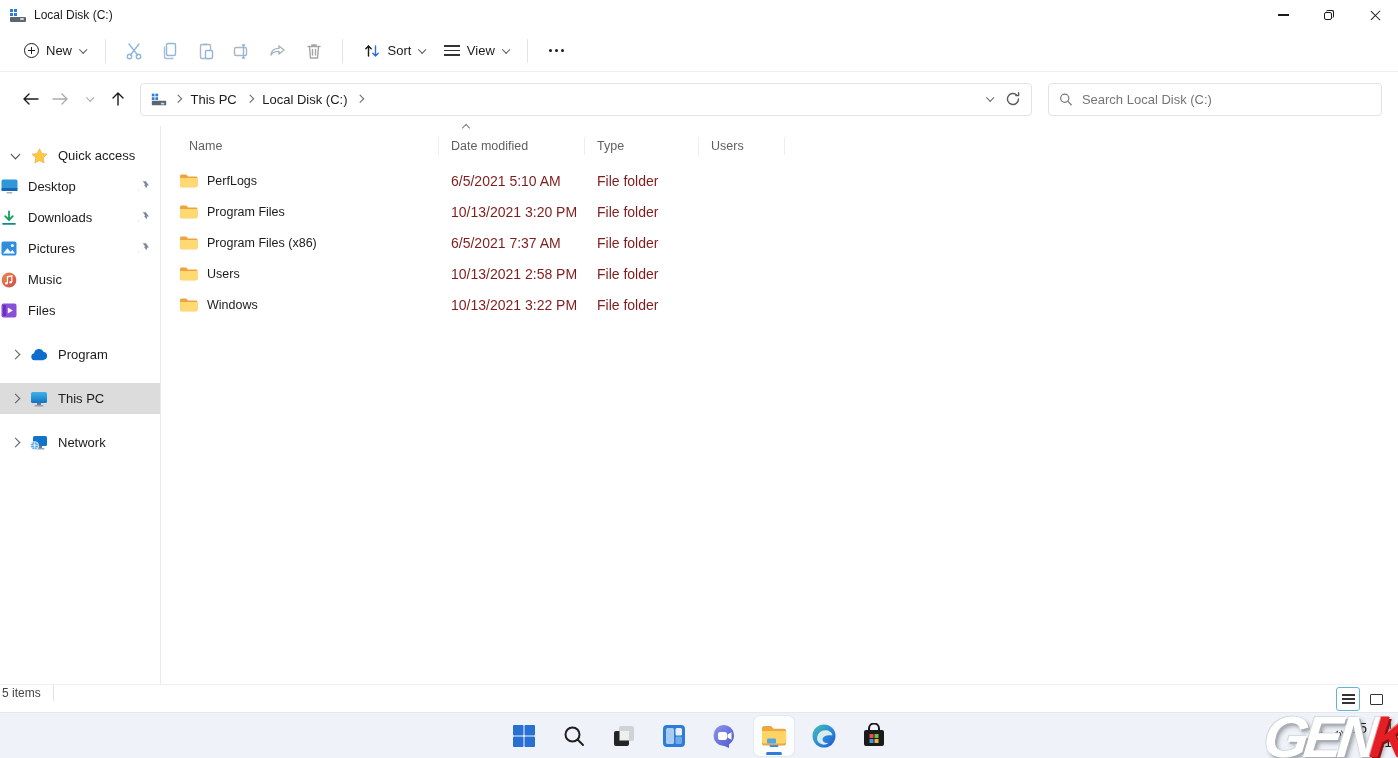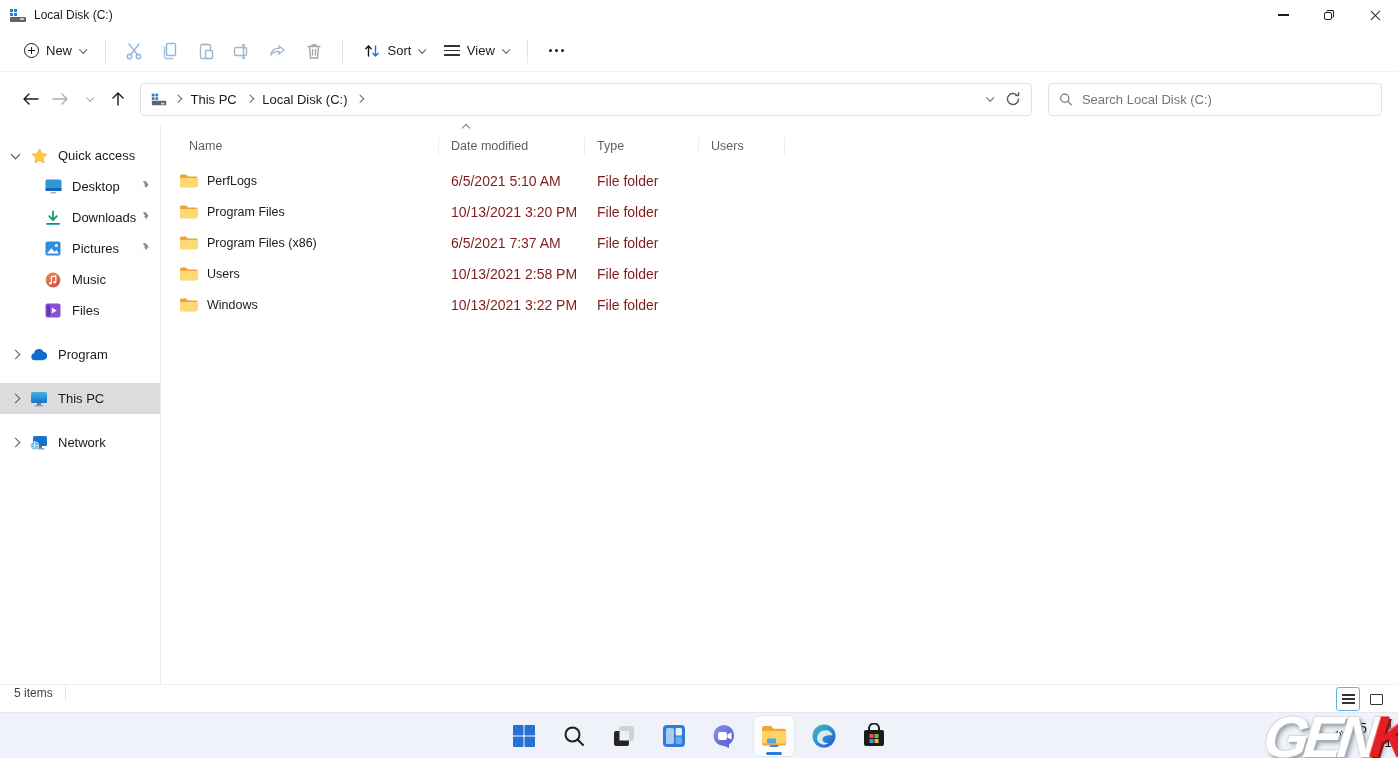--- a/index.html
+++ b/index.html
@@ -51,39 +51,39 @@
   .search-box input { border:none; outline:none; font-size:13px; color:#000000; width:100%; font-family:"Liberation Sans",sans-serif; background:transparent; }
   .search-box input::placeholder { color:#757575; }
   svg.lineico { display:block; }
 
   
   .main { display:flex; height:558px; }
   .sidebar { width:161px; border-right:1px solid #e9e9e9; padding-top:14px; flex:0 0 161px; }
   .sb-row { height:31px; display:flex; align-items:center; font-size:13px; color:#1b1b1b; position:relative; }
   .sb-row .twisty { width:30px; display:flex; justify-content:center; }
   .sb-row .sb-ico { width:18px; height:18px; margin-right:10px; display:flex; align-items:center; justify-content:center; position:relative;}
-  .sb-row.indent { padding-left:44px; }
+  .sb-row.indent { }
   .sb-row.selected { background:#dcdcdc; }
   .sb-gap { height:13px; }
   .pin { position:absolute; right:10px; top:8px; }
   .tw-down { width:7px; height:7px; border-right:1.3px solid #454545; border-bottom:1.3px solid #454545; transform:rotate(45deg); margin-top:-3px;}
   .tw-right { width:7px; height:7px; border-right:1.3px solid #5c5c5c; border-bottom:1.3px solid #5c5c5c; transform:rotate(-45deg); }
 
   
   .filearea { flex:1; position:relative; padding-top:7px; }
   .grid-head { display:grid; grid-template-columns:262px 146px 114px 86px; padding-left:16px; height:26px; align-items:center; position:relative; }
   .grid-head .hcell { font-size:12.5px; color:#5f5f5f; padding-left:12px; border-right:1px solid #eeeeee; height:18px; line-height:18px; position:relative;}
   .sort-caret { position:absolute; left:302px; top:-8px; width:6px; height:6px; border-left:1.2px solid #7a7a7a; border-top:1.2px solid #7a7a7a; transform:rotate(45deg); }
   .rows { margin-top:6px; }
   .frow { display:grid; grid-template-columns:262px 146px 114px 86px; padding-left:16px; height:31px; align-items:center; }
   .frow .name { display:flex; align-items:center; gap:9px; font-size:12.5px; color:#1b1b1b; padding-left:2px;}
   .frow .meta { font-size:14px; color:#7f1d1d; padding-left:12px; }
 
   
-  .statusbar { height:16px; border-top:1px solid #f0f0f0; display:flex; align-items:center; padding:0 14px; position:relative; }
+  .statusbar { height:16px; border-top:1px solid #f0f0f0; display:flex; align-items:center; padding:0 2px; position:relative; }
   .statusbar .count { font-size:12px; color:#444; }
   .statusbar .sep { width:1px; height:16px; background:#e3e3e3; margin-left:12px; }
   .view-toggles { position:absolute; right:10px; top:2px; display:flex; gap:4px; }
   .vt-btn { width:24px; height:24px; display:flex; align-items:center; justify-content:center; border-radius:3px; border:1.5px solid transparent; }
   .vt-btn.active { border-color:#62b3e0; }
   .lines-ico { display:flex; flex-direction:column; gap:2.5px; } .lines-ico i { width:13px; height:1.6px; background:#333; }
   .sq-ico { width:13px; height:11px; border:1.6px solid #333; border-radius:1px; }
 
   
   .taskbar { position:absolute; left:0; bottom:0; width:1398px; height:46px; background:#eff3f9; border-top:1px solid #e2e8ef; }

